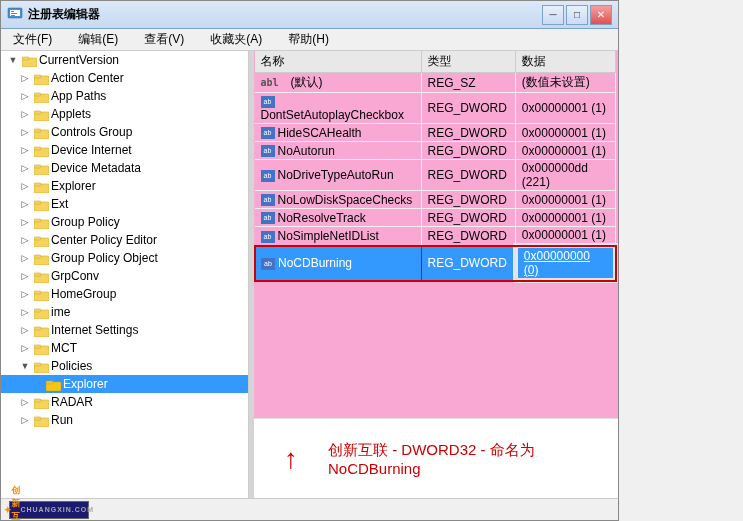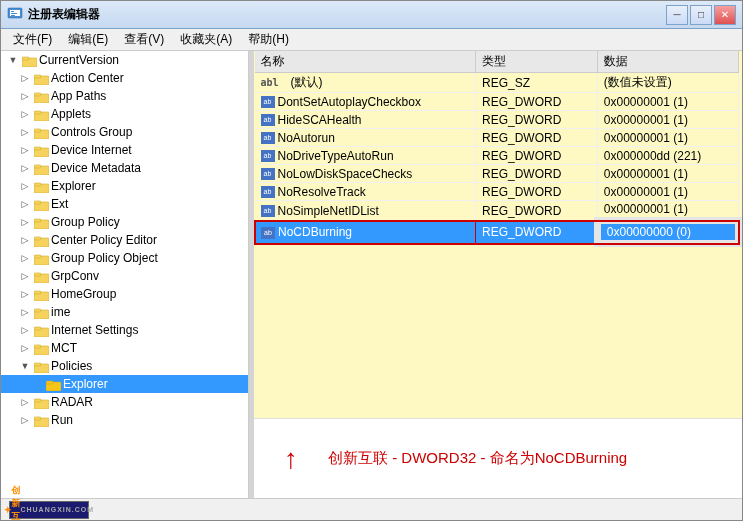--- a/index.html
+++ b/index.html
@@ -5,21 +5,21 @@
     * { box-sizing: border-box; margin: 0; padding: 0; }
     body {
       font-family: "SimSun", "Microsoft YaHei", sans-serif;
       font-size: 12px;
       background: #f0f0f0;
       width: 743px;
       height: 521px;
       overflow: hidden;
     }
     .window {
-      width: 743px;
+      width: 619px;
       height: 521px;
       background: #f0f0f0;
       border: 1px solid #888;
       display: flex;
       flex-direction: column;
     }
     .title-bar {
       background: linear-gradient(to bottom, #dce9f8, #c5d9f1);
       height: 28px;
       display: flex;
@@ -62,20 +62,21 @@
       background: linear-gradient(to bottom, #f5a0a0, #e05050);
       color: white;
     }
     .menu-bar {
       background: #f0f0f0;
       height: 22px;
       display: flex;
       align-items: center;
       border-bottom: 1px solid #ccc;
       padding: 0 4px;
+      gap: 10px;
     }
     .menu-item {
       padding: 2px 8px;
       cursor: pointer;
       font-size: 12px;
     }
     .main-content {
       display: flex;
       flex: 1;
       overflow: hidden;
@@ -128,21 +129,21 @@
       font-size: 12px;
     }
     .indent1 { padding-left: 4px; }
     .indent2 { padding-left: 16px; }
     .indent3 { padding-left: 28px; }
 
     .right-panel {
       flex: 1;
       display: flex;
       flex-direction: column;
-      background: #fef9c3;
+      background: #f9a8d4;
       overflow: hidden;
     }
     .registry-table {
       flex: 1;
       overflow-y: auto;
     }
     table {
       width: 100%;
       border-collapse: collapse;
     }
@@ -556,21 +557,21 @@
               </td>
               <td>REG_DWORD</td>
               <td>0x00000001 (1)</td>
             </tr>
 
             <tr style="background:#3399ff; color:white; outline: 2px solid #cc0000; outline-offset:-1px;">
               <td style="border:1px solid #cc0000;">
                 <span style="display:inline-block; width:14px; height:12px; background:#4472c4; margin-right:3px; vertical-align:middle; font-size:7px; color:white; text-align:center; line-height:12px;">ab</span>NoCDBurning
               </td>
               <td style="border:1px solid #cc0000;">REG_DWORD</td>
-              <td style="border:7px solid #e5e5e5;">0x00000000 (0)</td>
+              <td style="border:5px solid #e5e5e5;text-decoration:underline;">0x00000000 (0)</td>
             </tr>
           </tbody>
         </table>
       </div>
 
       <div class="annotation-area">
         <span class="arrow-up">↑</span>
         <span style="font-size:15px; color:#cc0000; font-weight:normal;">创新互联 - DWORD32 - 命名为NoCDBurning</span>
       </div>
     </div>

